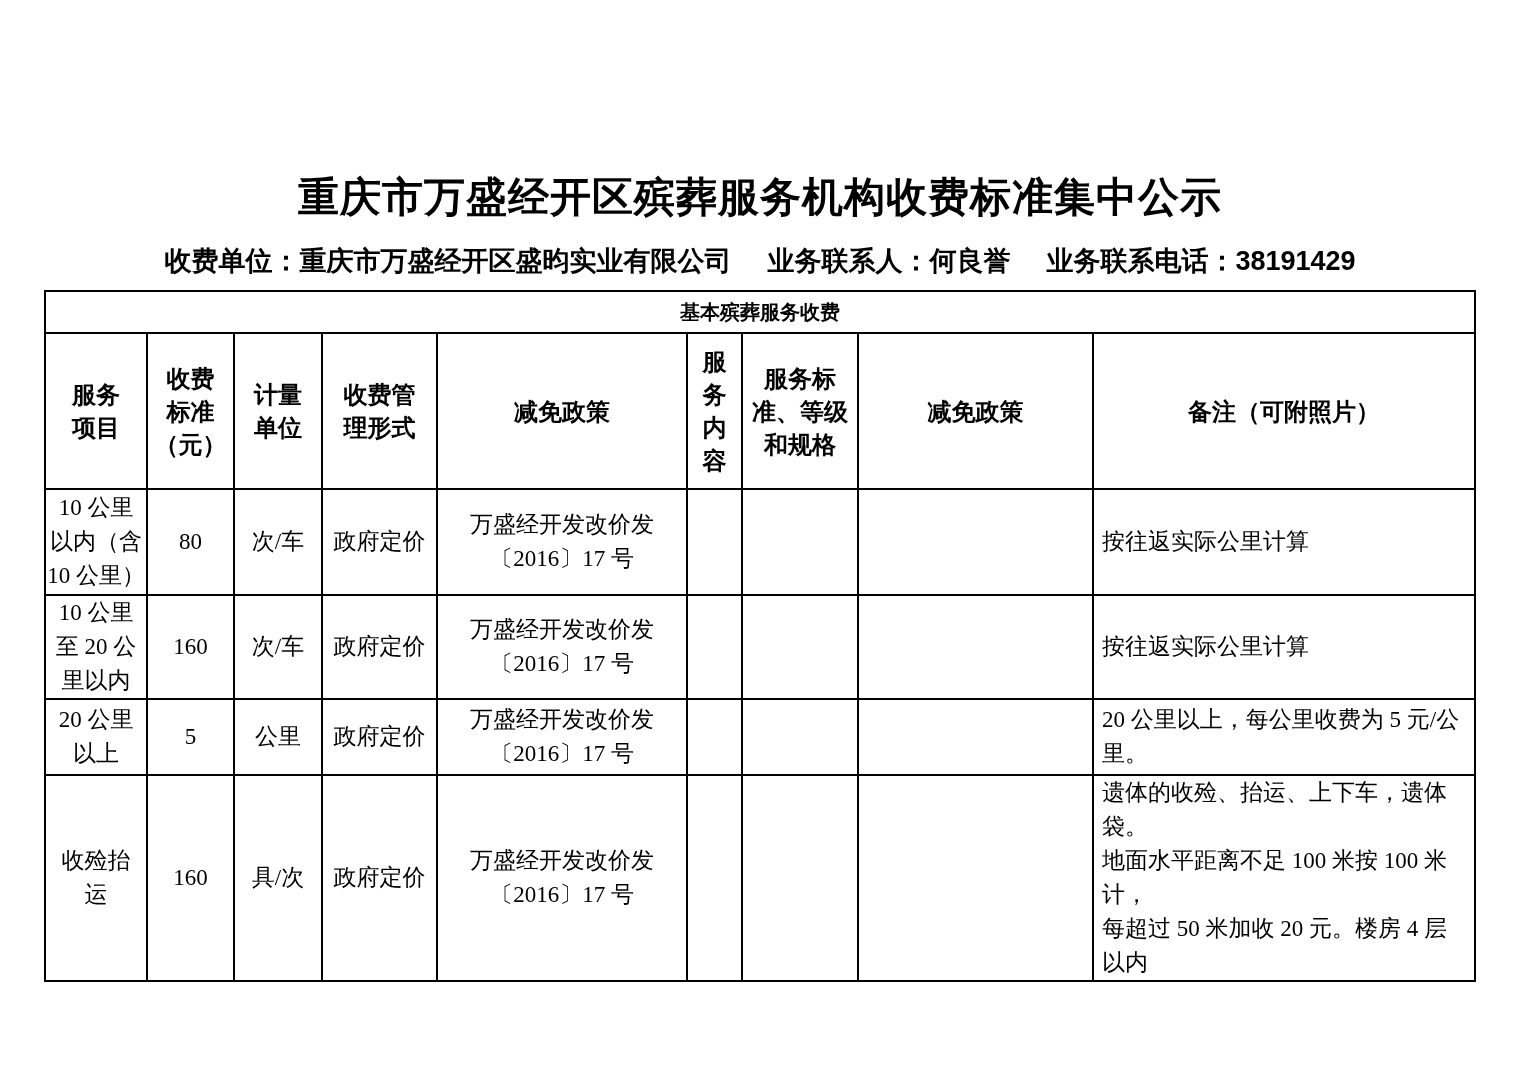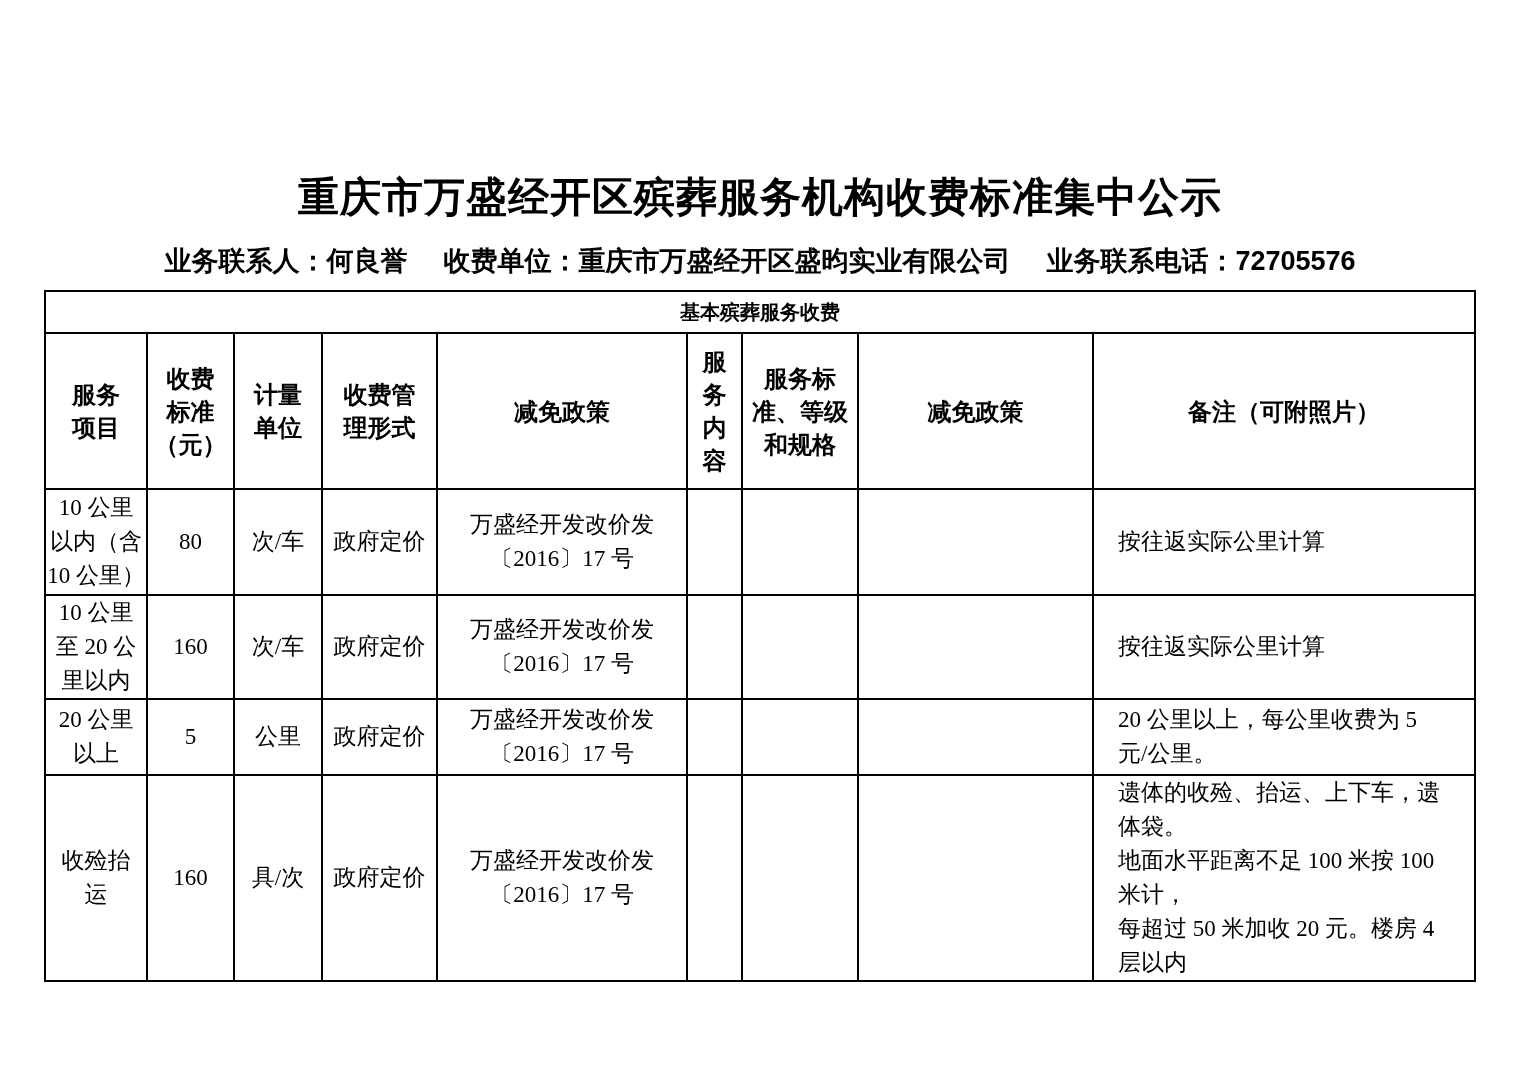--- a/index.html
+++ b/index.html
@@ -49,34 +49,34 @@
   tr.data-row td{
     font-family:"Liberation Serif",serif;
     font-size:23px;line-height:34px;
   }
   tr.row-1 td{height:104px;}
   tr.row-2 td{height:93px;}
   tr.row-3 td{height:74px;}
   tr.row-4 td{height:100px;}
   .fee-table td.remark{
     text-align:left;
-    padding:0 24px;
+    padding:0 8px;
   }
 </style>
 </head>
 <body>
 
 <div class="page">
 
   <h1 class="doc-title">重庆市万盛经开区殡葬服务机构收费标准集中公示</h1>
 
   <div class="info-line">
+    <span>收费单位：重庆市万盛经开区盛昀实业有限公司</span>
     <span>业务联系人：何良誉</span>
-    <span>收费单位：重庆市万盛经开区盛昀实业有限公司</span>
-    <span>业务联系电话：72705576</span>
+    <span>业务联系电话：38191429</span>
   </div>
 
   <table class="fee-table">
     <colgroup>
       <col style="width:102px">
       <col style="width:87px">
       <col style="width:88px">
       <col style="width:115px">
       <col style="width:250px">
       <col style="width:55px">

